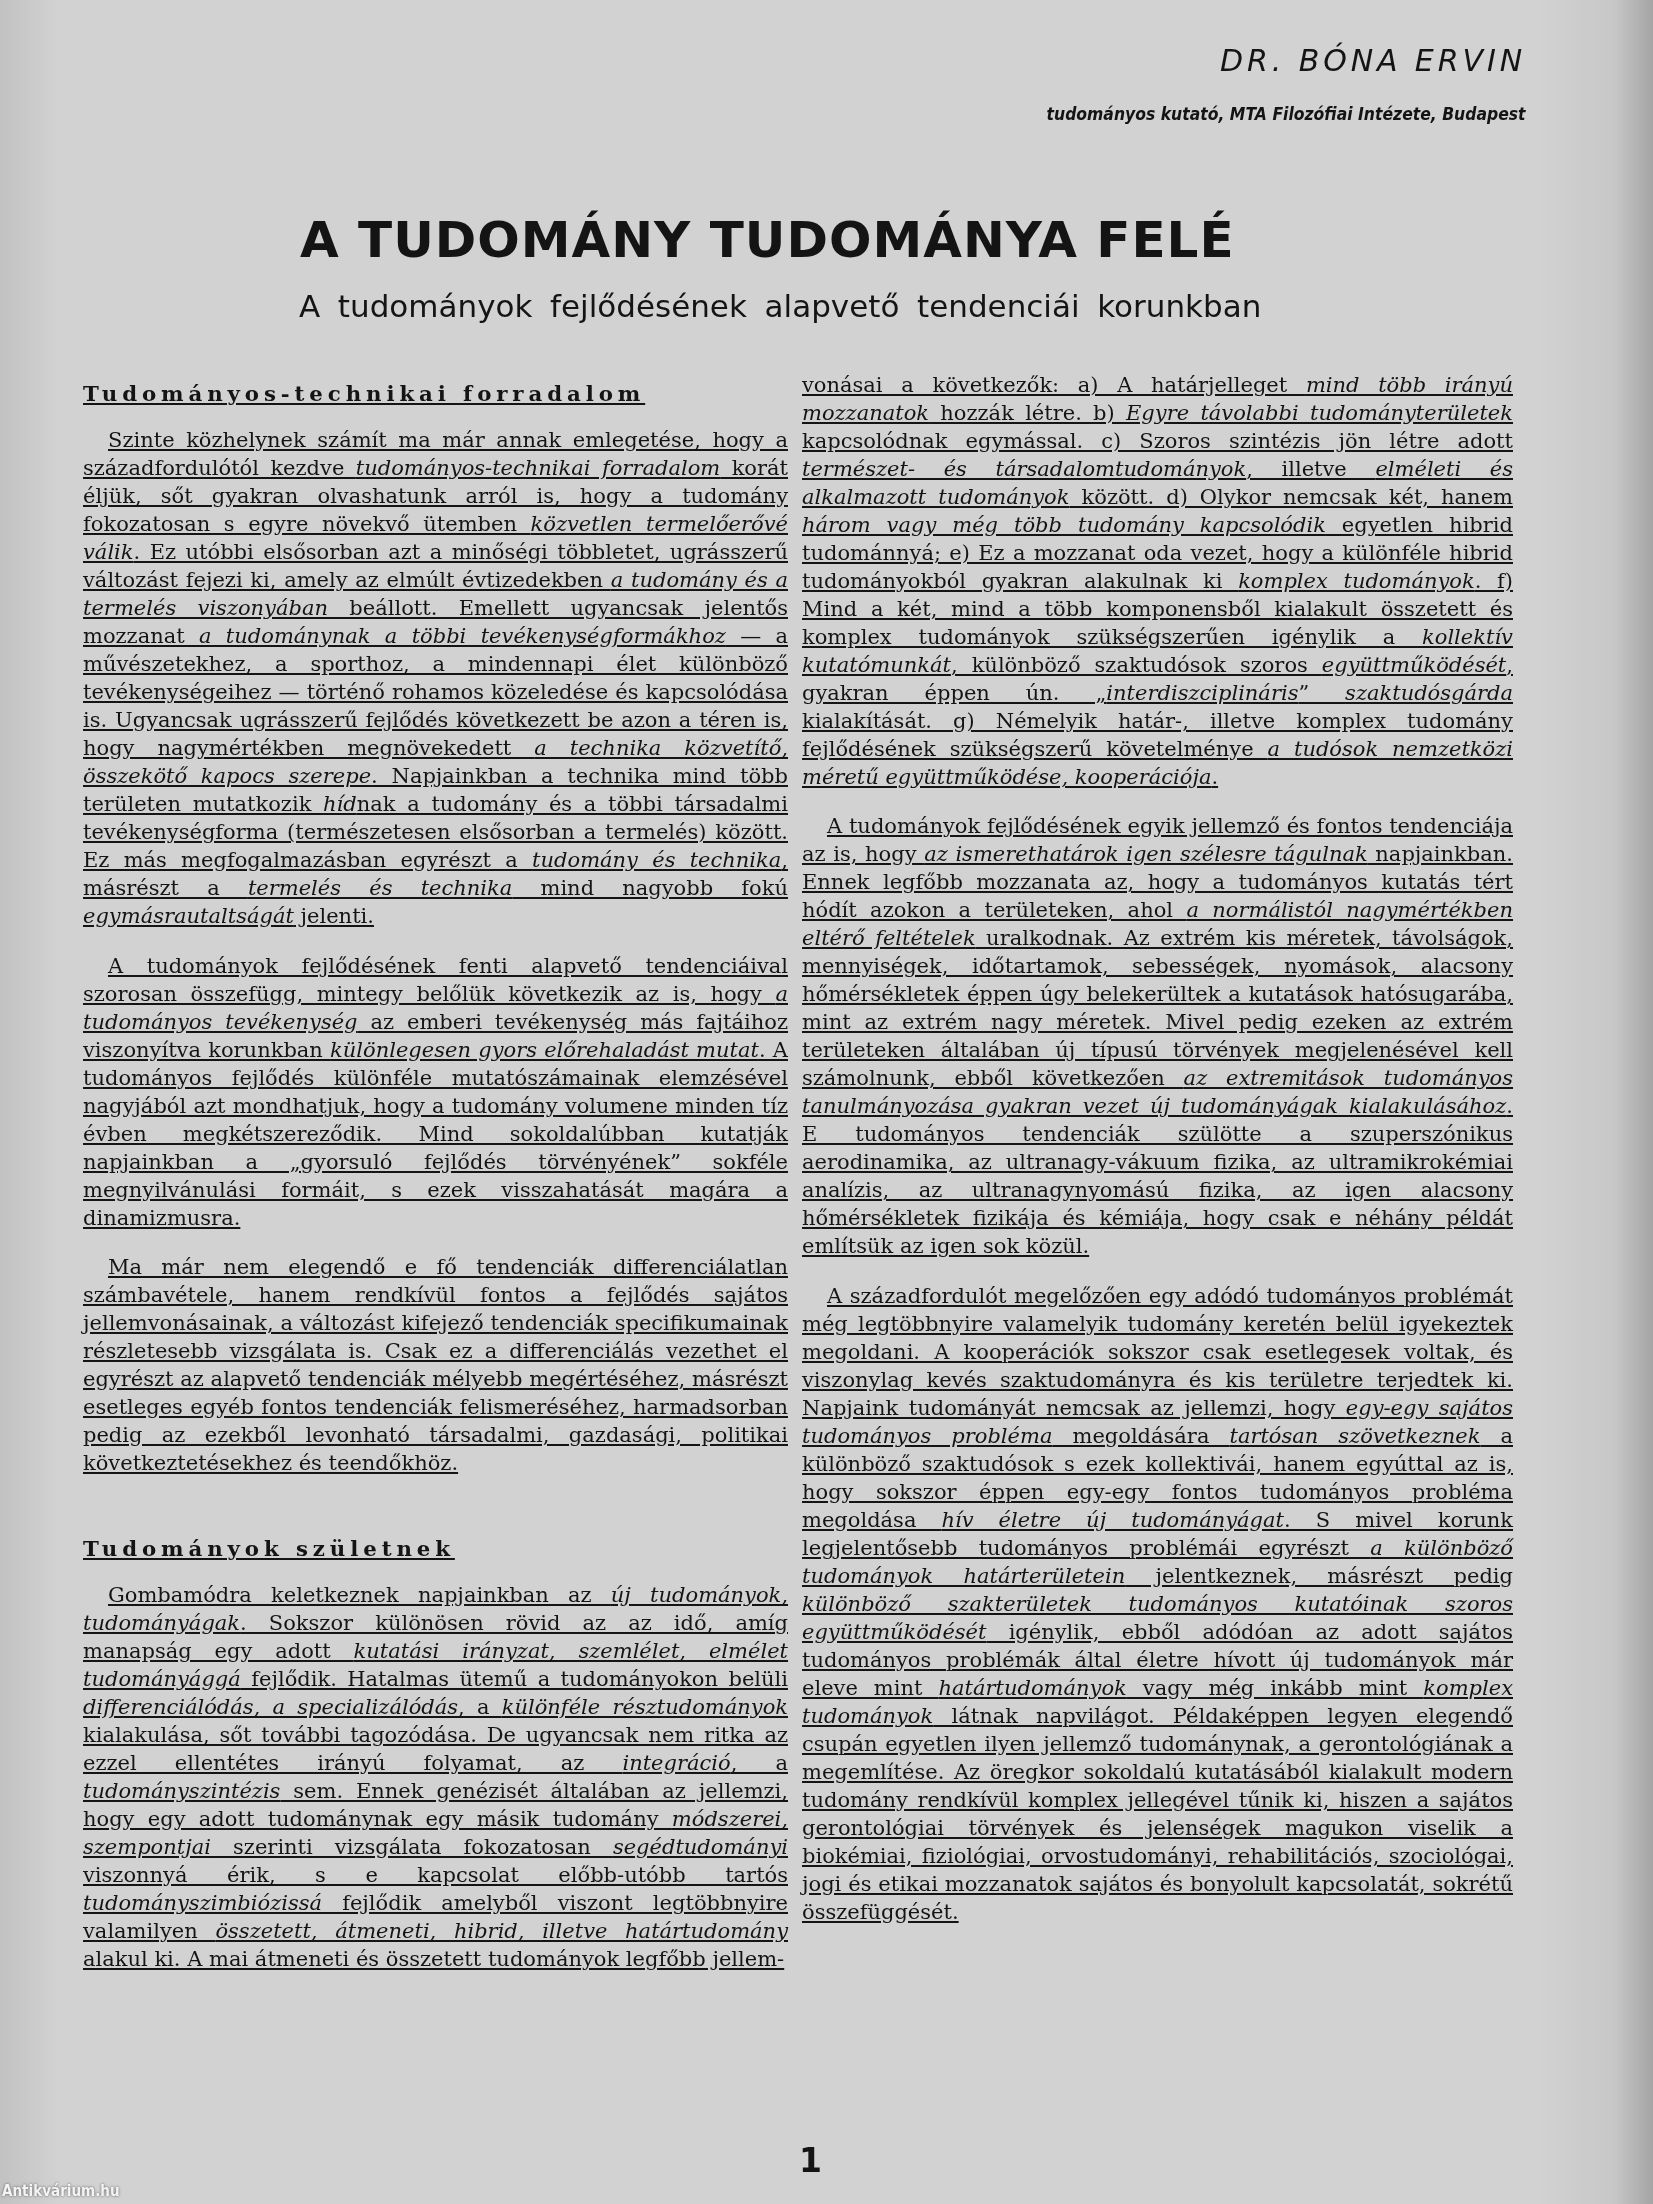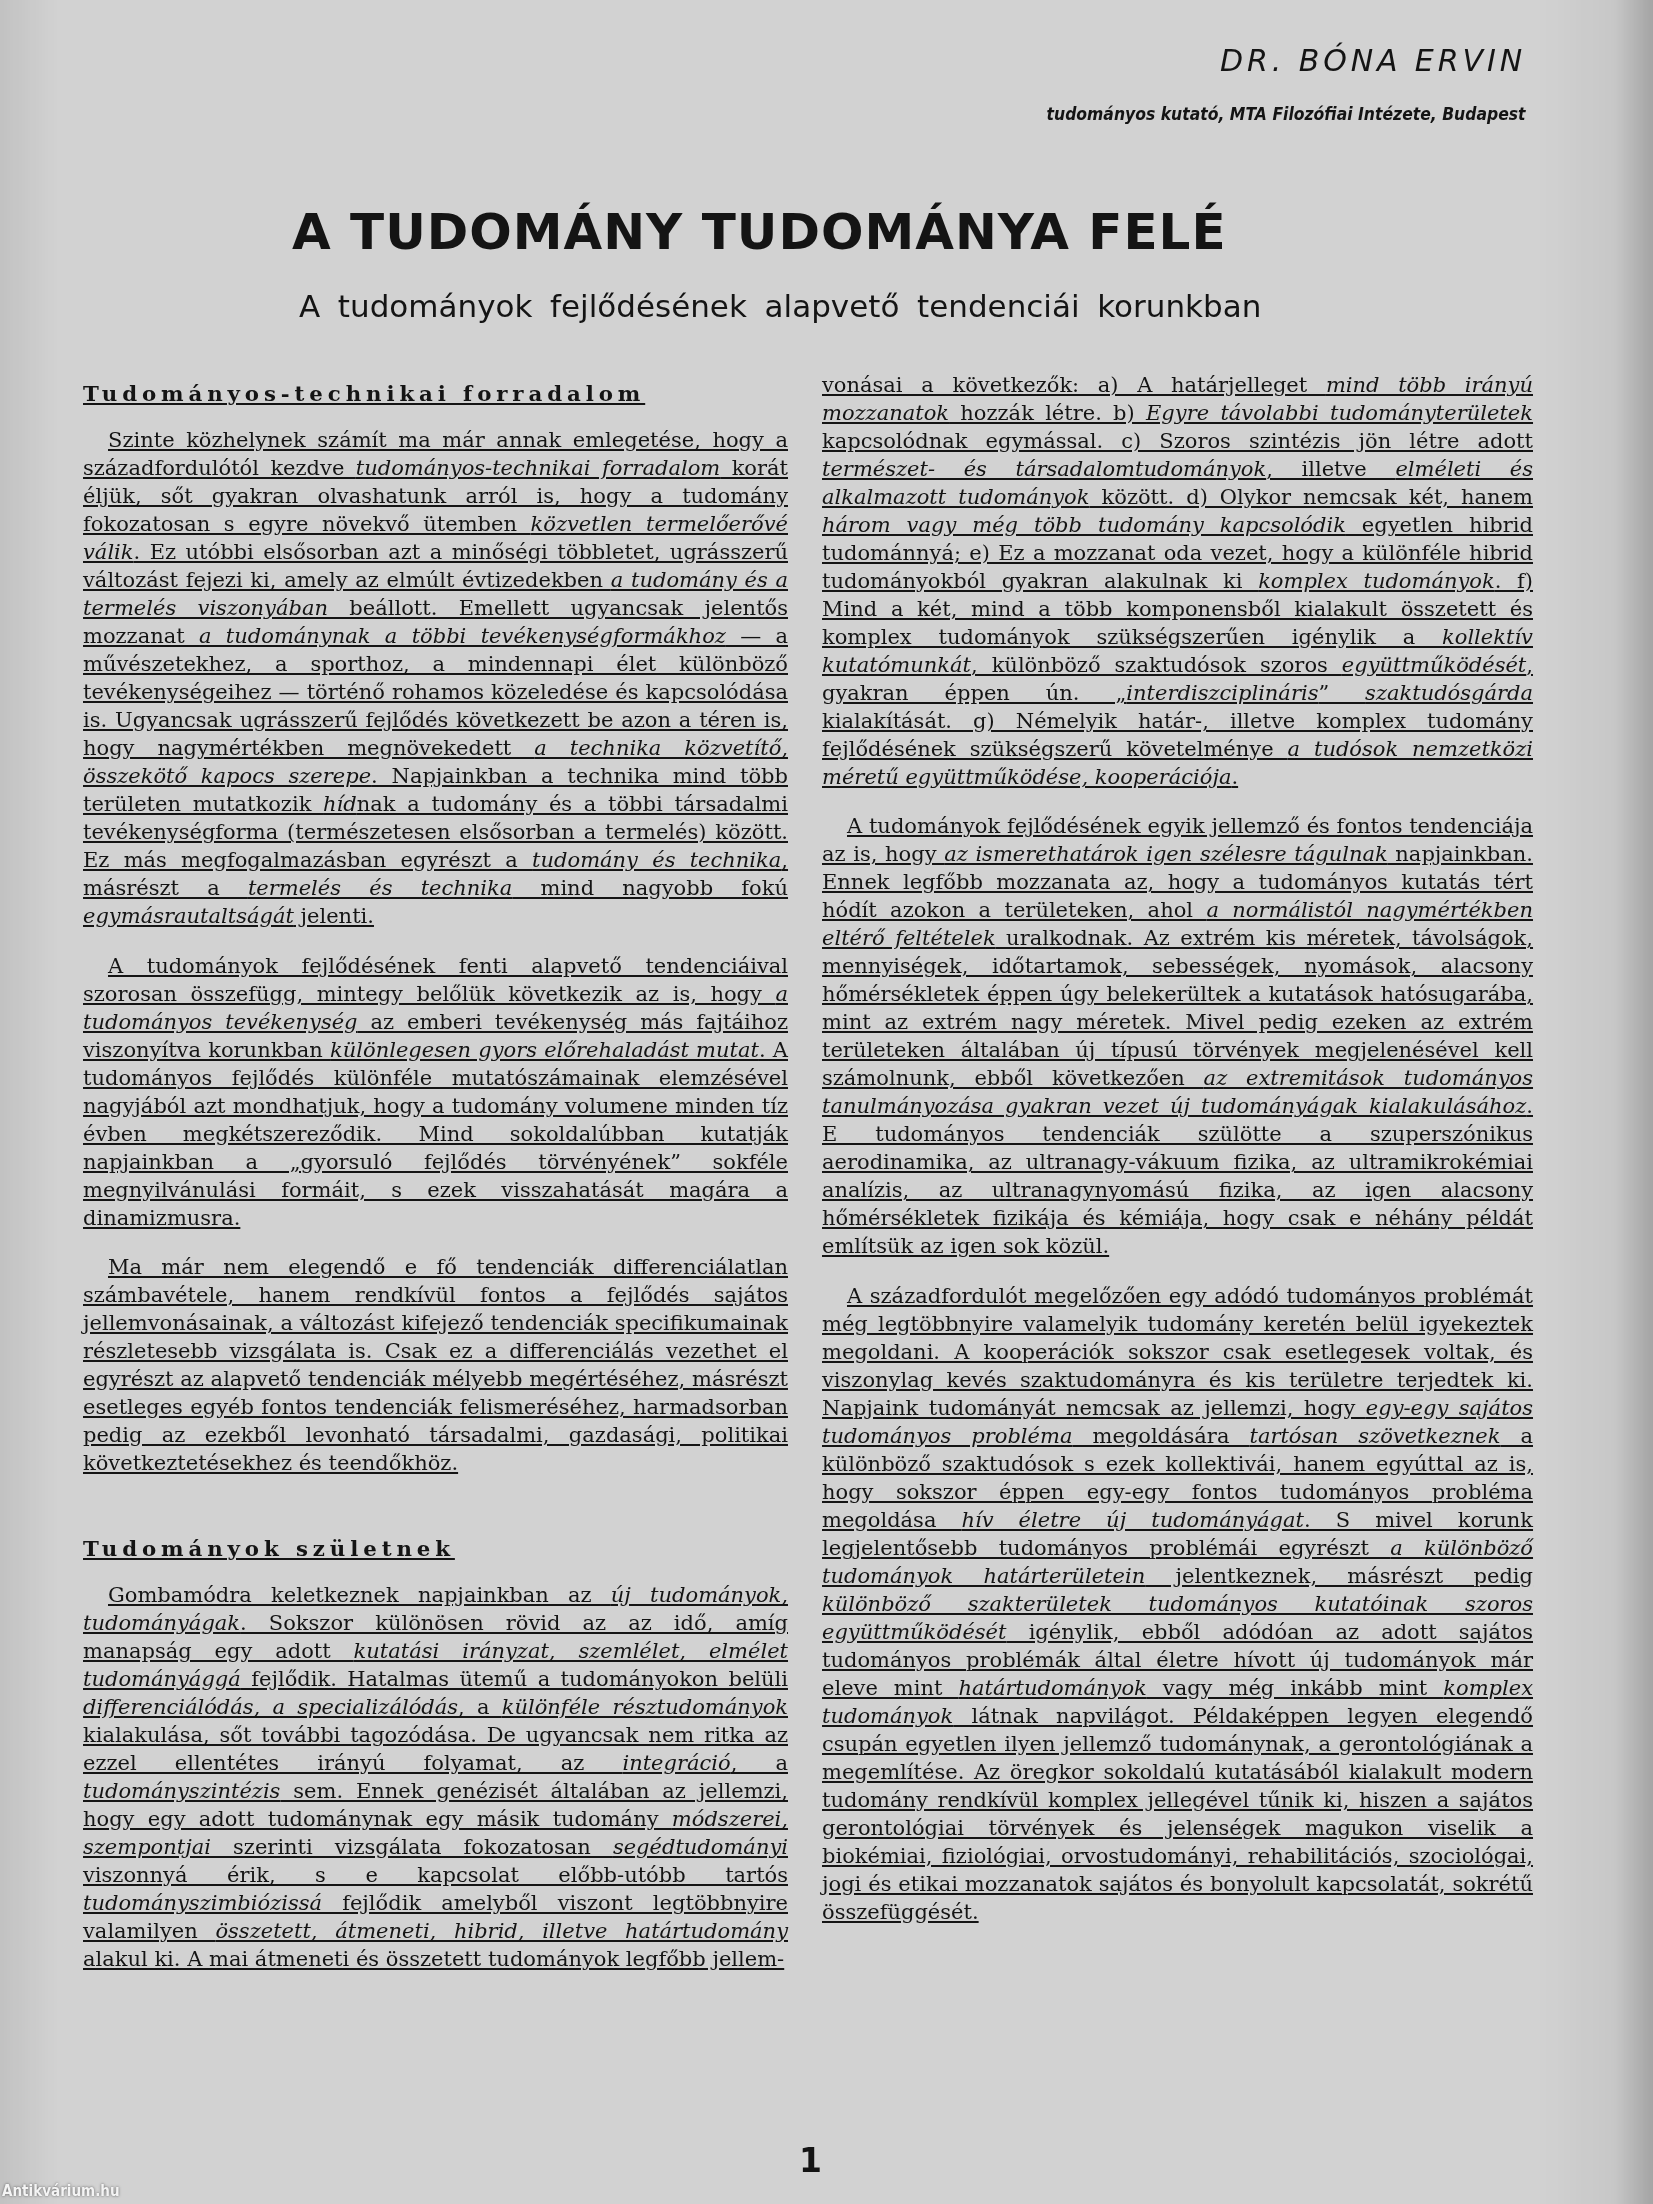--- a/index.html
+++ b/index.html
@@ -33,21 +33,21 @@
     position: absolute; left: 287px; top: 276px;
     font-family: "DejaVu Sans", sans-serif;
     font-size: 31px; word-spacing: 7.8px;
   }
   .col {
     position: absolute; top: 380px; width: 705px;
     font-size: 21px; line-height: 28px;
     text-align: justify; hyphens: manual; text-decoration: underline;
   }
   .col-left { left: 83px; }
-  .col-right { left: 822px; top: 371px; width: 711px; }
+  .col-right { left: 802px; top: 371px; width: 711px; }
   .heading {
     font-weight: bold; letter-spacing: 4.9px; font-size: 21.3px;
     line-height: 27px; margin: 0 0 19.4px 0; text-align: left;
   }
   .heading2 { margin-top: 58px; }
   .para { margin: 0 0 21.3px 0; text-indent: 25px; }
   .para.cont { text-indent: 0; }
   .para em { font-style: italic; }
   .page-number {
     position: absolute; left: 799px; top: 2141px;
@@ -59,21 +59,21 @@
     color: #f4f4f4; text-shadow: 0 0 2.9px #555; transform: scaleX(0.82); transform-origin: left center;
   }
 </style>
 </head>
 <body>
 
 <div class="page">
   <div class="author">DR. BÓNA ERVIN</div>
   <div class="affiliation">tudományos kutató, MTA Filozófiai Intézete, Budapest</div>
 
-  <h1 class="title" style="margin:5px">A TUDOMÁNY TUDOMÁNYA FELÉ</h1>
+  <h1 class="title" style="margin:13px">A TUDOMÁNY TUDOMÁNYA FELÉ</h1>
   <h2 class="subtitle" style="margin:12px;font-weight:normal">A tudományok fejlődésének alapvető tendenciái korunkban</h2>
 
   <div class="col col-left">
     <h3 class="heading">Tudományos-technikai forradalom</h3>
     <div>
         <p class="para"><span>Szinte közhelynek számít ma már annak emlegetése, hogy a századfordulótól kezdve </span><em>tudományos-technikai forradalom</em><span> korát éljük, sőt gyakran olvashatunk arról is, hogy a tudomány fokozatosan s egyre növekvő ütemben </span><em>közvetlen termelőerővé válik</em><span>. Ez utóbbi elsősorban azt a minőségi többletet, ugrásszerű változást fejezi ki, amely az elmúlt évtizedekben </span><em>a tudomány és a termelés viszonyában</em><span> beállott. Emellett ugyancsak jelentős mozzanat </span><em>a tudománynak a többi tevékenységformákhoz</em><span> — a művészetekhez, a sporthoz, a mindennapi élet különböző tevékenységeihez — történő rohamos közeledése és kapcsolódása is. Ugyancsak ugrásszerű fejlődés következett be azon a téren is, hogy nagymértékben megnövekedett </span><em>a technika közvetítő, összekötő kapocs szerepe</em><span>. Napjainkban a technika mind több területen mutatkozik </span><em>híd</em><span>nak a tudomány és a többi társadalmi tevékenységforma (természetesen elsősorban a termelés) között. Ez más megfogalmazásban egyrészt a </span><em>tudomány és technika</em><span>, másrészt a </span><em>termelés és technika</em><span> mind nagyobb fokú </span><em>egymásrautaltságát</em><span> jelenti.</span></p>
         <p class="para"><span>A tudományok fejlődésének fenti alapvető tendenciáival szorosan összefügg, mintegy belőlük következik az is, hogy </span><em>a tudományos tevékenység</em><span> az emberi tevékenység más fajtáihoz viszonyítva korunkban </span><em>különlegesen gyors előrehaladást mutat</em><span>. A tudományos fejlődés különféle mutatószámainak elemzésével nagyjából azt mondhatjuk, hogy a tudomány volumene minden tíz évben megkétszereződik. Mind sokoldalúbban kutatják napjainkban a „gyorsuló fejlődés törvényének” sokféle megnyilvánulási formáit, s ezek visszahatását magára a dinamizmusra.</span></p>
         <p class="para"><span>Ma már nem elegendő e fő tendenciák differenciálatlan számbavétele, hanem rendkívül fontos a fejlődés sajátos jellemvonásainak, a változást kifejező tendenciák specifikumainak részletesebb vizsgálata is. Csak ez a differenciálás vezethet el egyrészt az alapvető tendenciák mélyebb megértéséhez, másrészt esetleges egyéb fontos tendenciák felismeréséhez, harmadsorban pedig az ezekből levonható társadalmi, gazdasági, politikai következtetésekhez és teendőkhöz.</span></p>
       </div>
     <h3 class="heading heading2">Tudományok születnek</h3>

